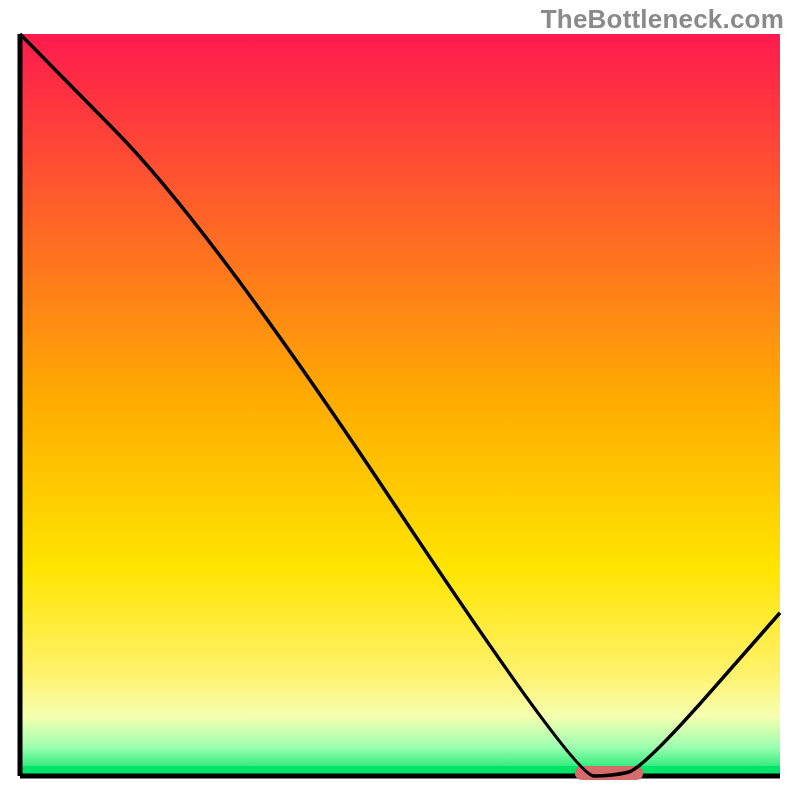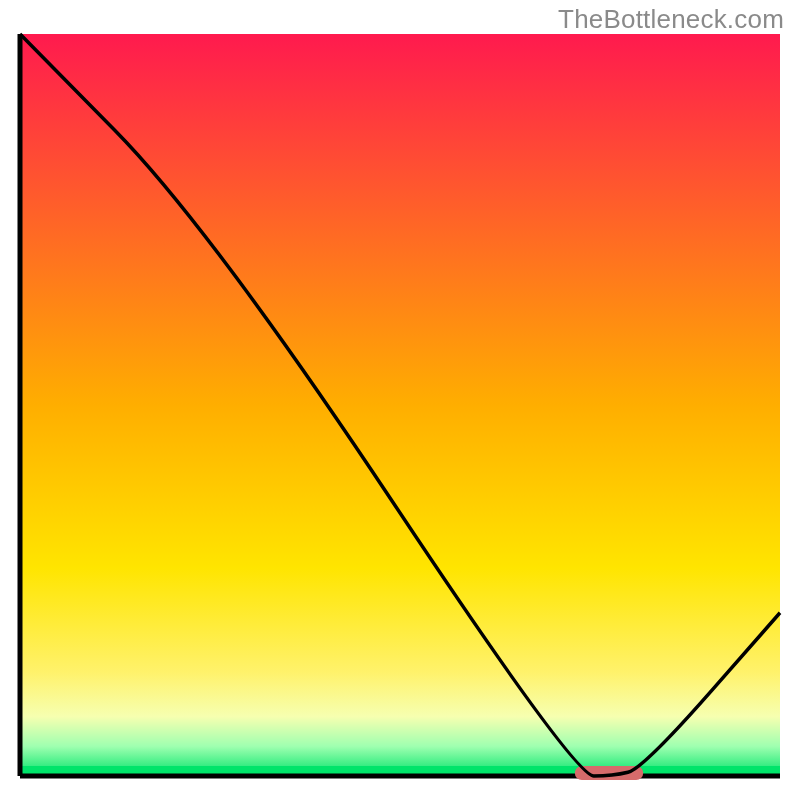--- a/index.html
+++ b/index.html
@@ -14,21 +14,21 @@
     position: relative;
     width: 800px;
     height: 800px;
   }
   .watermark {
     position: absolute;
     top: 4px;
     right: 16px;
     font-size: 26px;
     color: #8a8a8a;
-    font-weight: 400;
+    font-weight: 700;
     letter-spacing: 0.2px;
   }
   svg.plot {
     position: absolute;
     left: 0;
     top: 0;
     width: 800px;
     height: 800px;
   }
 </style>

